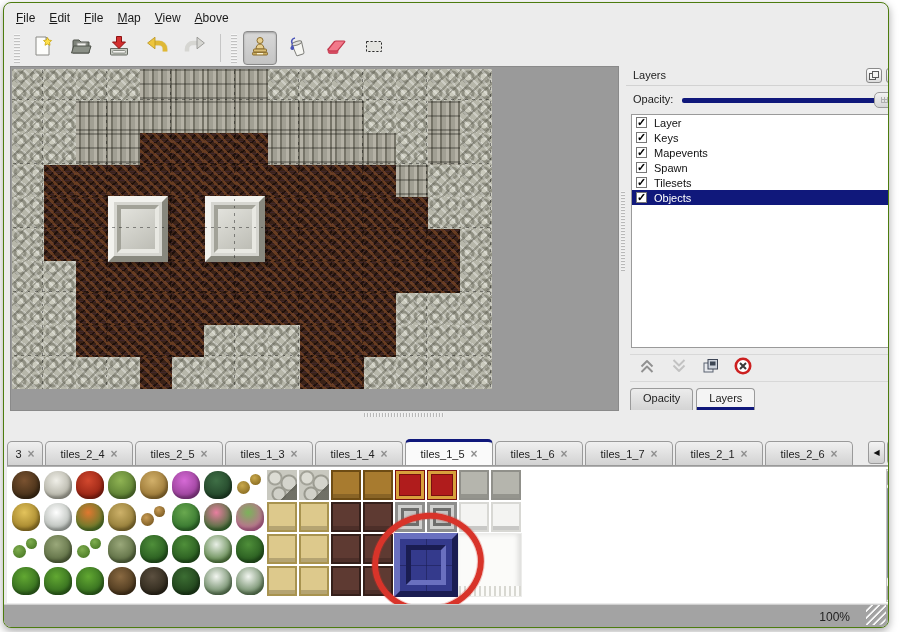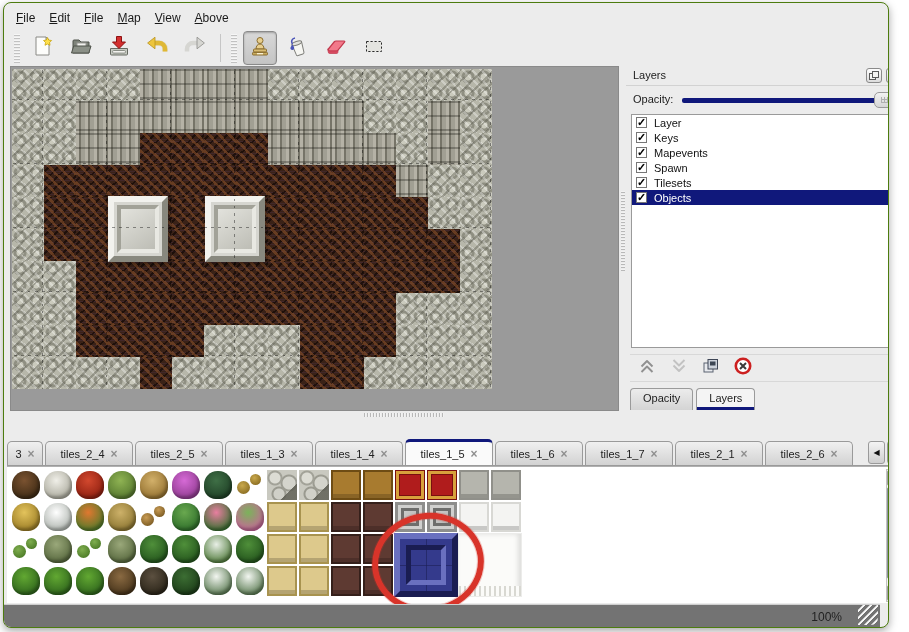--- a/index.html
+++ b/index.html
@@ -145,21 +145,21 @@
   .vsb .btn{position:absolute;left:0;width:15px;height:16px;background:linear-gradient(#fafafa,#d2d2d2);
     border:1px solid #a0a0a0;border-radius:2px;display:flex;align-items:center;justify-content:center;
     font-size:7px;color:#222;}
   .vsb .up{top:0;} .vsb .down{bottom:0;}
   .vsb .thumb{position:absolute;left:0;top:17px;width:15px;height:92px;border:1px solid #8a929c;border-radius:2px;
     background:linear-gradient(90deg,#d4d9df,#aab2bc);}
   .vsb .thumb::after{content:"";position:absolute;left:3px;right:3px;top:42px;height:6px;
     background:repeating-linear-gradient(0deg,#8a929c 0 1px,transparent 1px 3px);}
 
   
-  .statusbar{position:absolute;left:0;right:8px;bottom:0;height:23px;background:#737373;border-top:1px solid #cfcfcf;padding-left:40px;}
+  .statusbar{position:absolute;left:0;right:0;bottom:0;height:23px;background:#a3a3a3;border-top:1px solid #cfcfcf;padding-left:40px;}
   .zoom-level{position:absolute;right:38px;top:5px;font-size:12px;color:#222;}
   .resize-grip{position:absolute;right:2px;bottom:2px;width:20px;height:20px;
     background:repeating-linear-gradient(135deg,transparent 0 3px,#c4c4c4 3px 4px,#f6f6f6 4px 5px);
     border-bottom-right-radius:7px;}
 </style>
 </head>
 <body>
 
 <div class="win">
 

